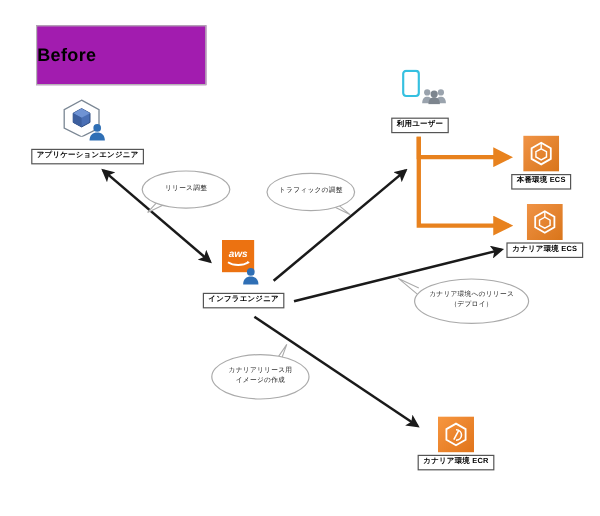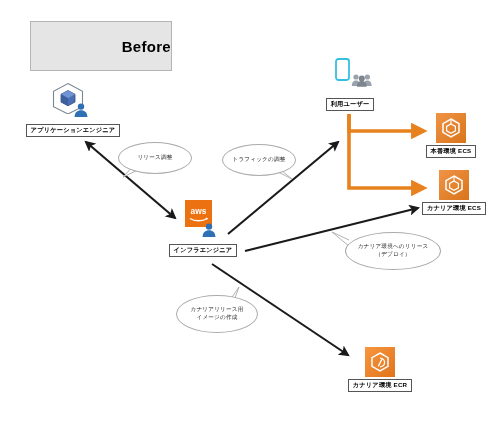--- a/index.html
+++ b/index.html
@@ -24,24 +24,24 @@
   }
 
   
   .title-box {
     position: absolute;
     left: 30px;
     top: 21px;
     width: 140px;
     height: 48px;
     border: 1px solid #b4b4b4;
-    background: #e5e5e5;
+    background: #a21caf;
     display: flex;
     align-items: center;
-    justify-content: flex-end;
+    justify-content: flex-start;
   }
   .title-box .title-text {
     font-size: 15px;
     font-weight: bold;
     letter-spacing: 0.3px;
     color: #000000;
   }
 
   
   .node {
@@ -59,20 +59,21 @@
     padding: 2px 4px;
     white-space: nowrap;
     color: #000000;
     letter-spacing: 0.2px;
   }
 
   
   .icon-wrap {
     position: relative;
     display: block;
+    font-style: italic;
   }
 
   
   .person {
     position: absolute;
     width: 16px;
     height: 16px;
   }
 
   

